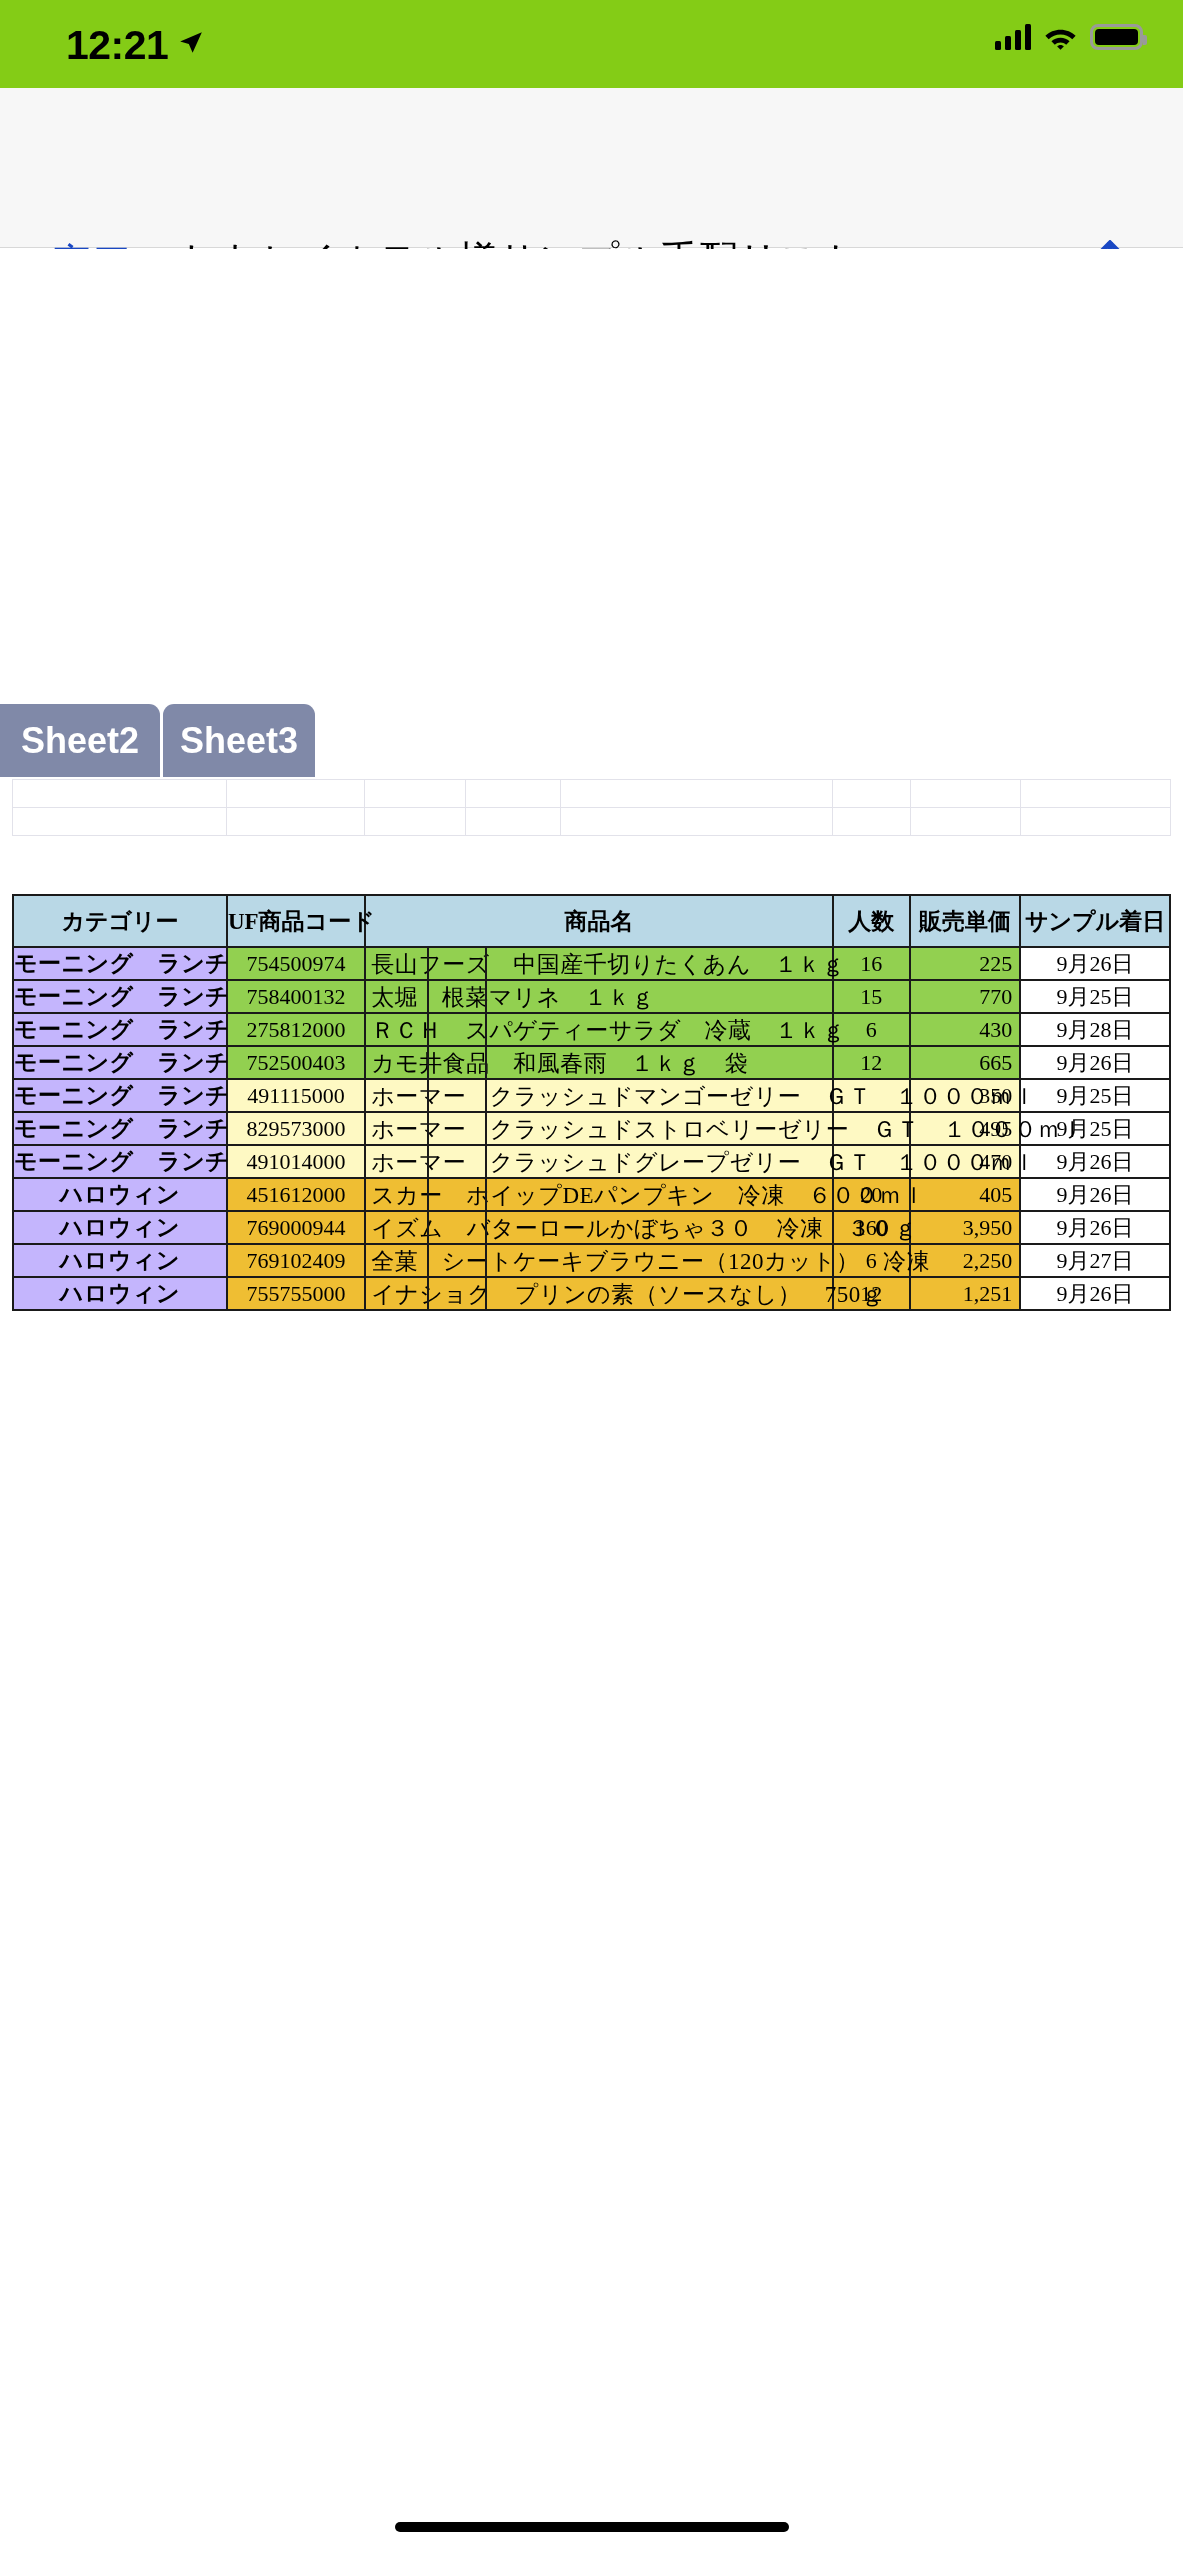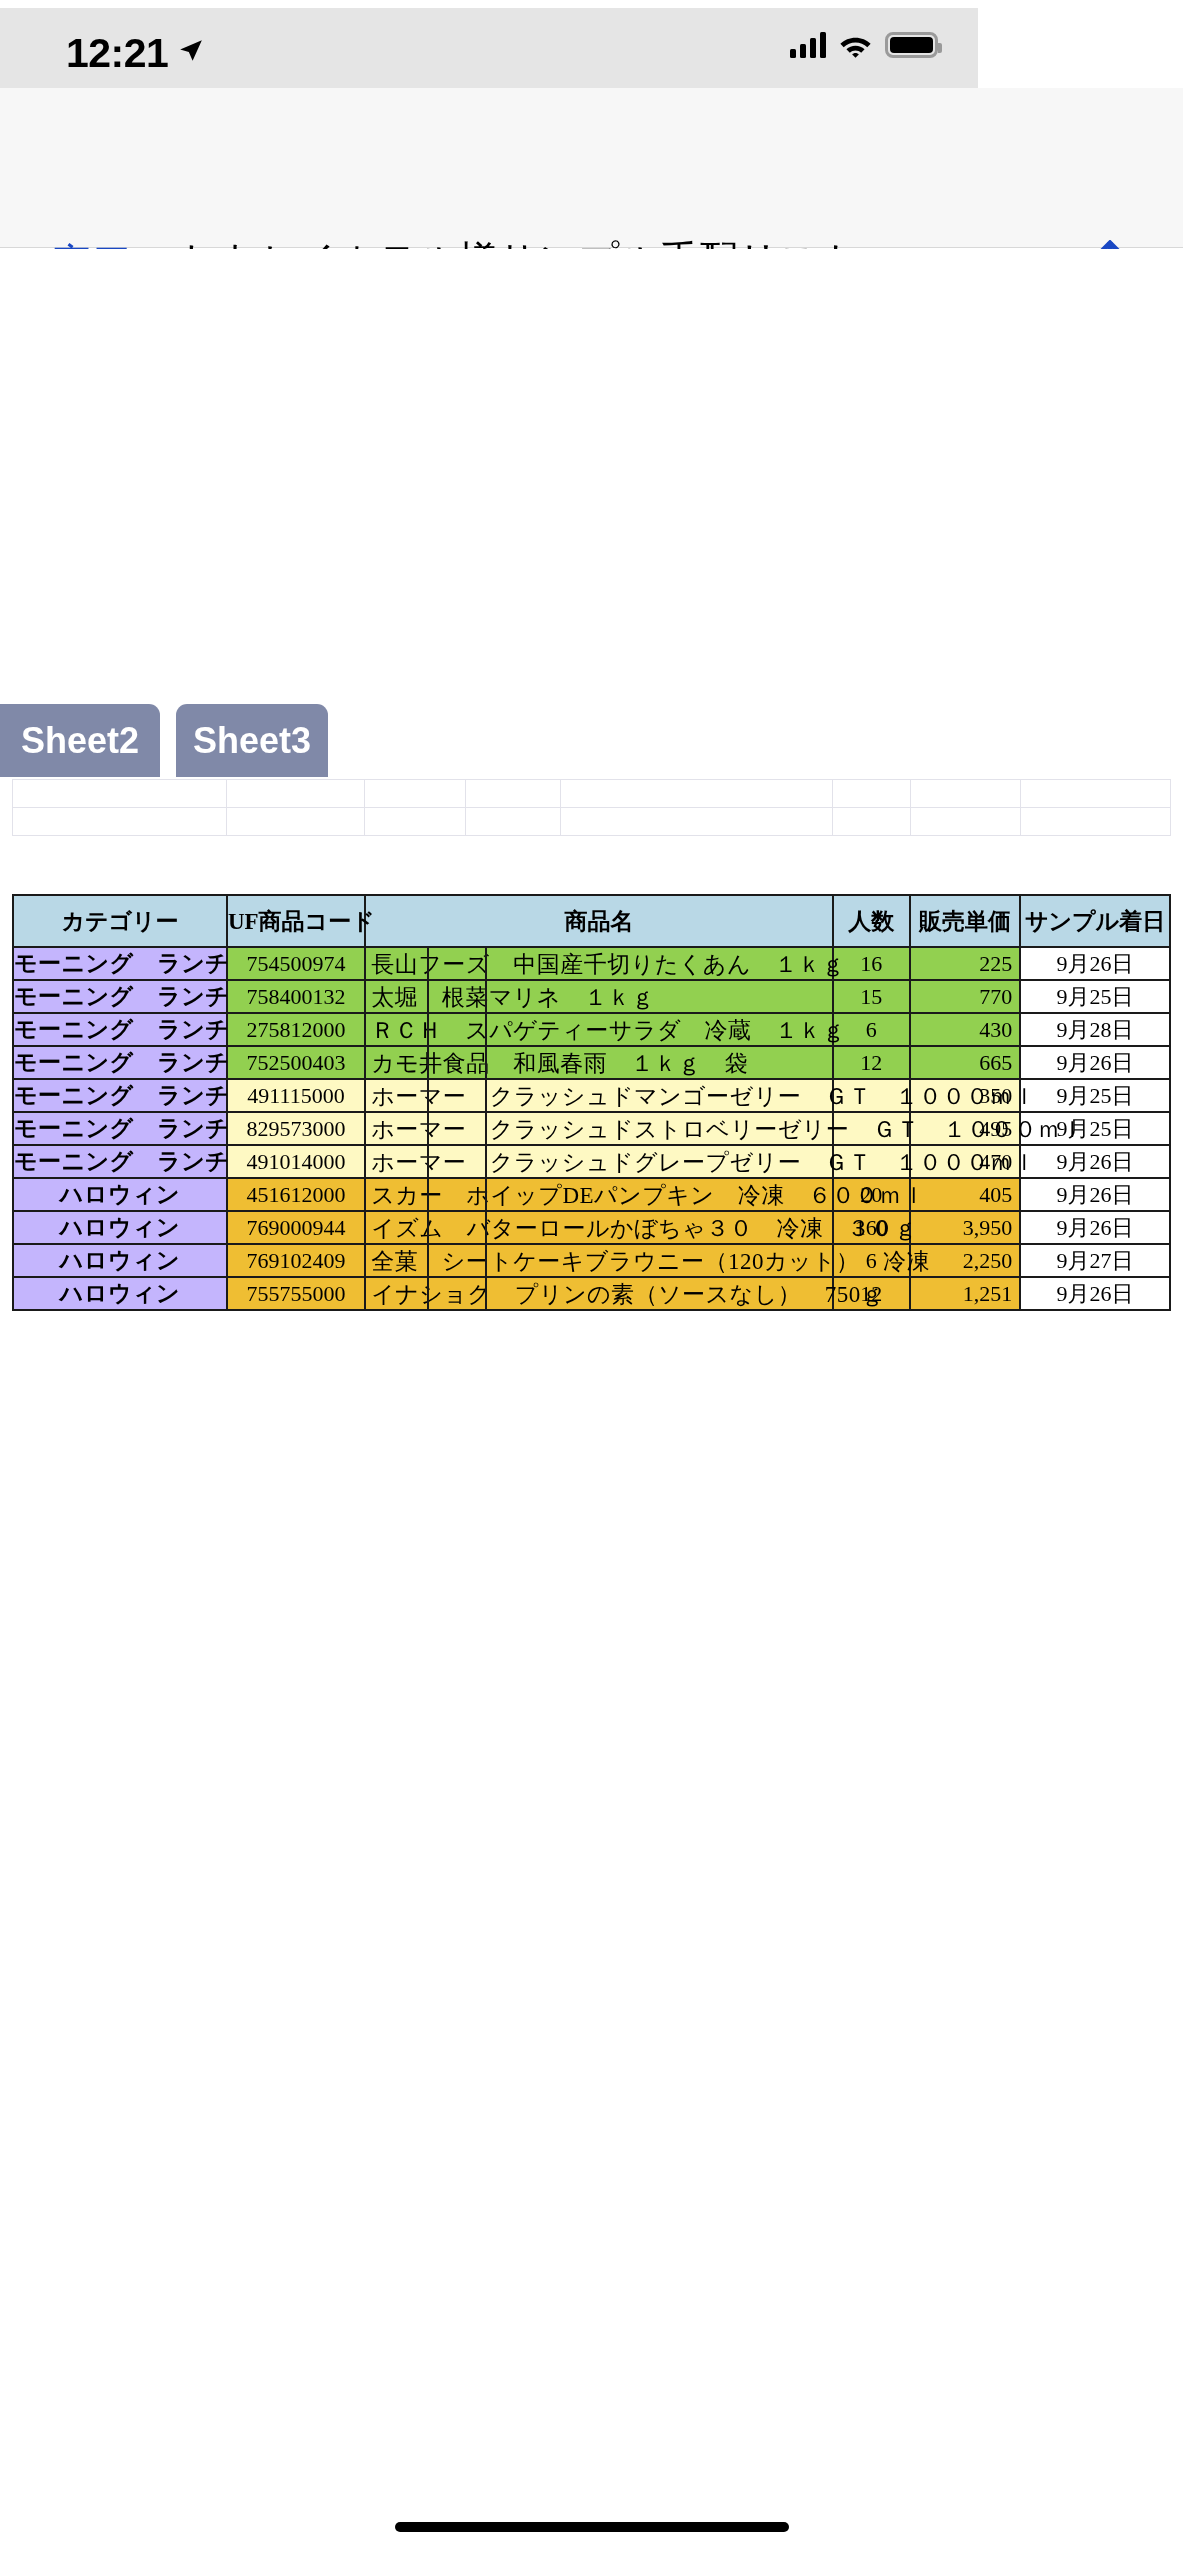--- a/index.html
+++ b/index.html
@@ -6,22 +6,22 @@
   html,body { width:1183px; height:2560px; background:#ffffff; }
   body {
     font-family:"Liberation Sans", sans-serif;
     -webkit-font-smoothing:antialiased;
     overflow:hidden;
     position:relative;
   }
 
   
   .statusbar{
-    position:absolute; left:0; top:8px; width:978px; height:88px;
-    background:#e5e5e5;
+    position:absolute; left:0; top:0; width:1183px; height:88px;
+    background:#84cc16;
   }
   .sb-time{
     position:absolute; left:66px; top:22px;
     font-size:41px; font-weight:600; color:#000;
     letter-spacing:-0.5px; font-family:"Liberation Sans", sans-serif;
   }
   .sb-loc{
     position:absolute; left:178px; top:30px; width:26px; height:26px;
   }
   .sb-right{
@@ -69,21 +69,21 @@
 
   
   .canvas{
     position:absolute; left:0; top:249px; width:1183px; height:2311px;
     background:#ffffff;
   }
 
   
   .tabs{
     position:absolute; left:0; top:455px; height:73px;
-    display:flex; align-items:stretch; gap:16px;
+    display:flex; align-items:stretch; gap:3px;
   }
   .tab{
     background:#8089a8; color:#ffffff;
     font-size:36px; font-weight:bold;
     font-family:"Liberation Sans", sans-serif;
     display:flex; align-items:center; justify-content:center;
     border-radius:11px 11px 0 0;
     padding:0 30px; cursor:pointer;
   }
   .tab.t1{ width:160px; border-radius:0 11px 0 0; }

